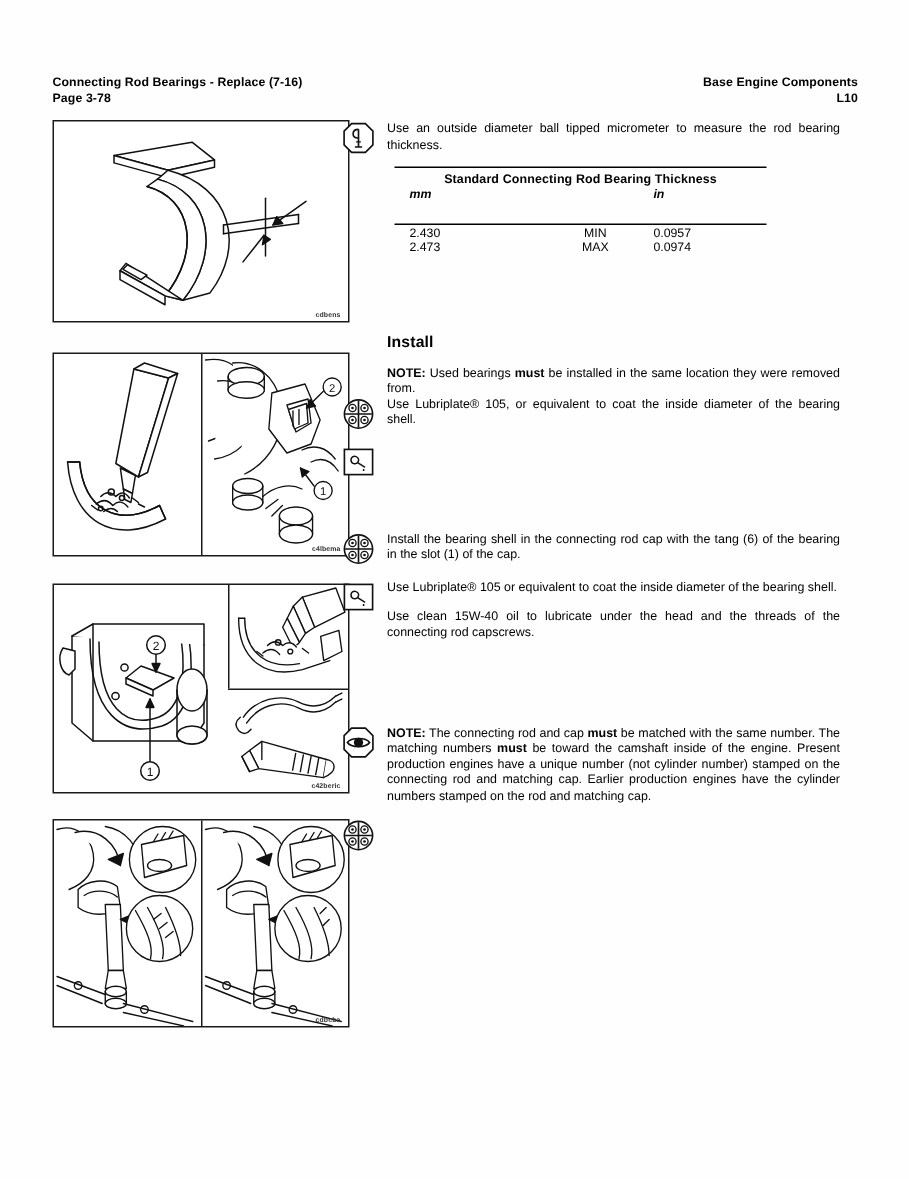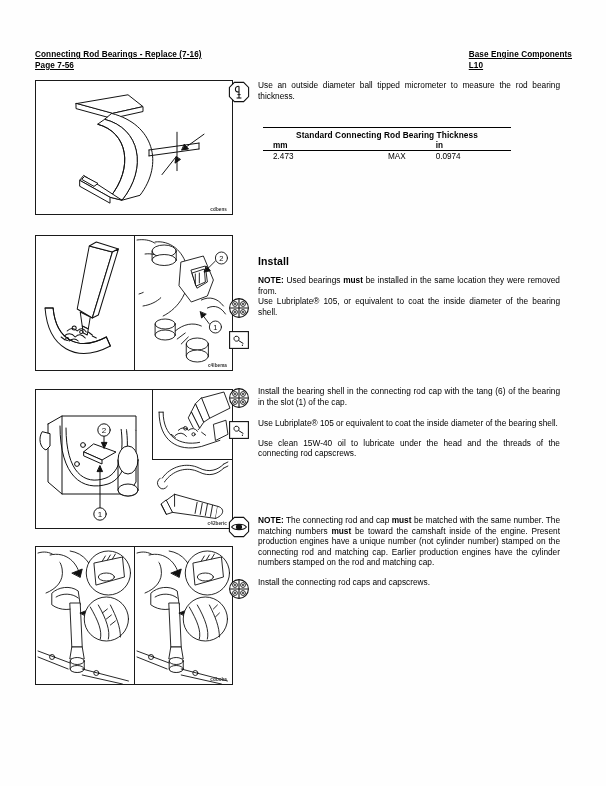--- a/index.html
+++ b/index.html
@@ -30,23 +30,22 @@
     width: 537px;
     display: flex;
     justify-content: space-between;
     align-items: flex-start;
   }
   .header-left, .header-right {
     font-size: 8.2px;
     font-weight: bold;
     line-height: 10.5px;
     letter-spacing: .01em;
-    text-decoration: underline;
-  }
-  .header-right { text-align: left; }
+  }
+  .header-right { text-align: right; }
 
   
   .col-left {
     position: absolute;
     left: 35px;
     top: 80px;
     width: 198px;
   }
   .col-right {
     position: absolute;
@@ -117,36 +116,37 @@
 
   .section-title {
     font-size: 10.5px;
     font-weight: bold;
     margin: 0 0 9px 0;
     letter-spacing: .01em;
   }
 
   
   .spec-table {
-    margin-top: 24px;
+    margin-top: 8px;
     margin-left: 35px;
     width: 248px;
     font-size: 8.2px;
   }
   .spec-title {
     font-weight: bold;
     text-align: center;
     padding: 2px 0 1px 0;
     font-size: 8.3px;
     letter-spacing: .01em;
   }
   .spec-sub {
     display: flex;
     border-bottom: 1px solid #000;
-    padding-bottom: 0px;
+    padding-bottom: 15px;
+    font-style: italic;
   }
   .spec-sub span { font-weight: bold; }
   .spec-row {
     display: flex;
     padding-top: .5px;
   }
   .c1 { width: 40%; padding-left: 10px; box-sizing: border-box; }
   .c2 { width: 28%; text-align: center; }
   .c3 { width: 32%; padding-left: 4px; box-sizing: border-box; }
   .spec-top-line { height: 0; border-top: 1px solid #000; }
@@ -155,21 +155,21 @@
   .ic { display:block; }
 </style>
 </head>
 <body>
 
 <div class="page">
 
   <div class="header">
     <div class="header-left">
       <div>Connecting Rod Bearings - Replace (7-16)</div>
-      <div>Page 7-56</div>
+      <div>Page 3-78</div>
     </div>
     <div class="header-right">
       <div>Base Engine Components</div>
       <div>L10</div>
     </div>
   </div>
 
   <div class="col-left">
 
     <div class="figbox" style="height:135px;">
@@ -462,27 +462,32 @@
 
     <div class="spec-table">
       <div class="spec-top-line"></div>
       <div class="spec-title">Standard Connecting Rod Bearing Thickness</div>
       <div class="spec-sub">
         <span class="c1">mm</span>
         <span class="c2"></span>
         <span class="c3">in</span>
       </div>
       <div class="spec-row">
+        <span class="c1">2.430</span>
+        <span class="c2">MIN</span>
+        <span class="c3">0.0957</span>
+      </div>
+      <div class="spec-row">
         <span class="c1">2.473</span>
         <span class="c2">MAX</span>
         <span class="c3">0.0974</span>
       </div>
     </div>
 
-    <div style="margin-top:95px;">
+    <div style="margin-top:54px;">
       <div class="block" style="margin-bottom:0;">
         <div class="icon-col empty"></div>
         <div class="text-col">
           <div class="section-title">Install</div>
           <p><b>NOTE:</b><span> Used bearings </span><b>must</b><span> be installed in the same location they were removed from.</span></p>
         </div>
       </div>
 
       <div class="block">
         <div class="icon-col">
@@ -577,20 +582,17 @@
             <circle cx="7" cy="7" r="2.4" fill="#fff" stroke="#111" stroke-width="0.9"></circle>
             <circle cx="15" cy="7" r="2.4" fill="#fff" stroke="#111" stroke-width="0.9"></circle>
             <circle cx="7" cy="15" r="2.4" fill="#fff" stroke="#111" stroke-width="0.9"></circle>
             <circle cx="15" cy="15" r="2.4" fill="#fff" stroke="#111" stroke-width="0.9"></circle>
             <circle cx="7" cy="7" r="0.9" fill="#111"></circle>
             <circle cx="15" cy="7" r="0.9" fill="#111"></circle>
             <circle cx="7" cy="15" r="0.9" fill="#111"></circle>
             <circle cx="15" cy="15" r="0.9" fill="#111"></circle>
           </svg>
         </div>
-        <div class="text-col">
-          <p>Install the connecting rod caps and capscrews.</p>
-        </div>
       </div>
     </div>
 
   </div>
 </div>
 
 </body></html>

